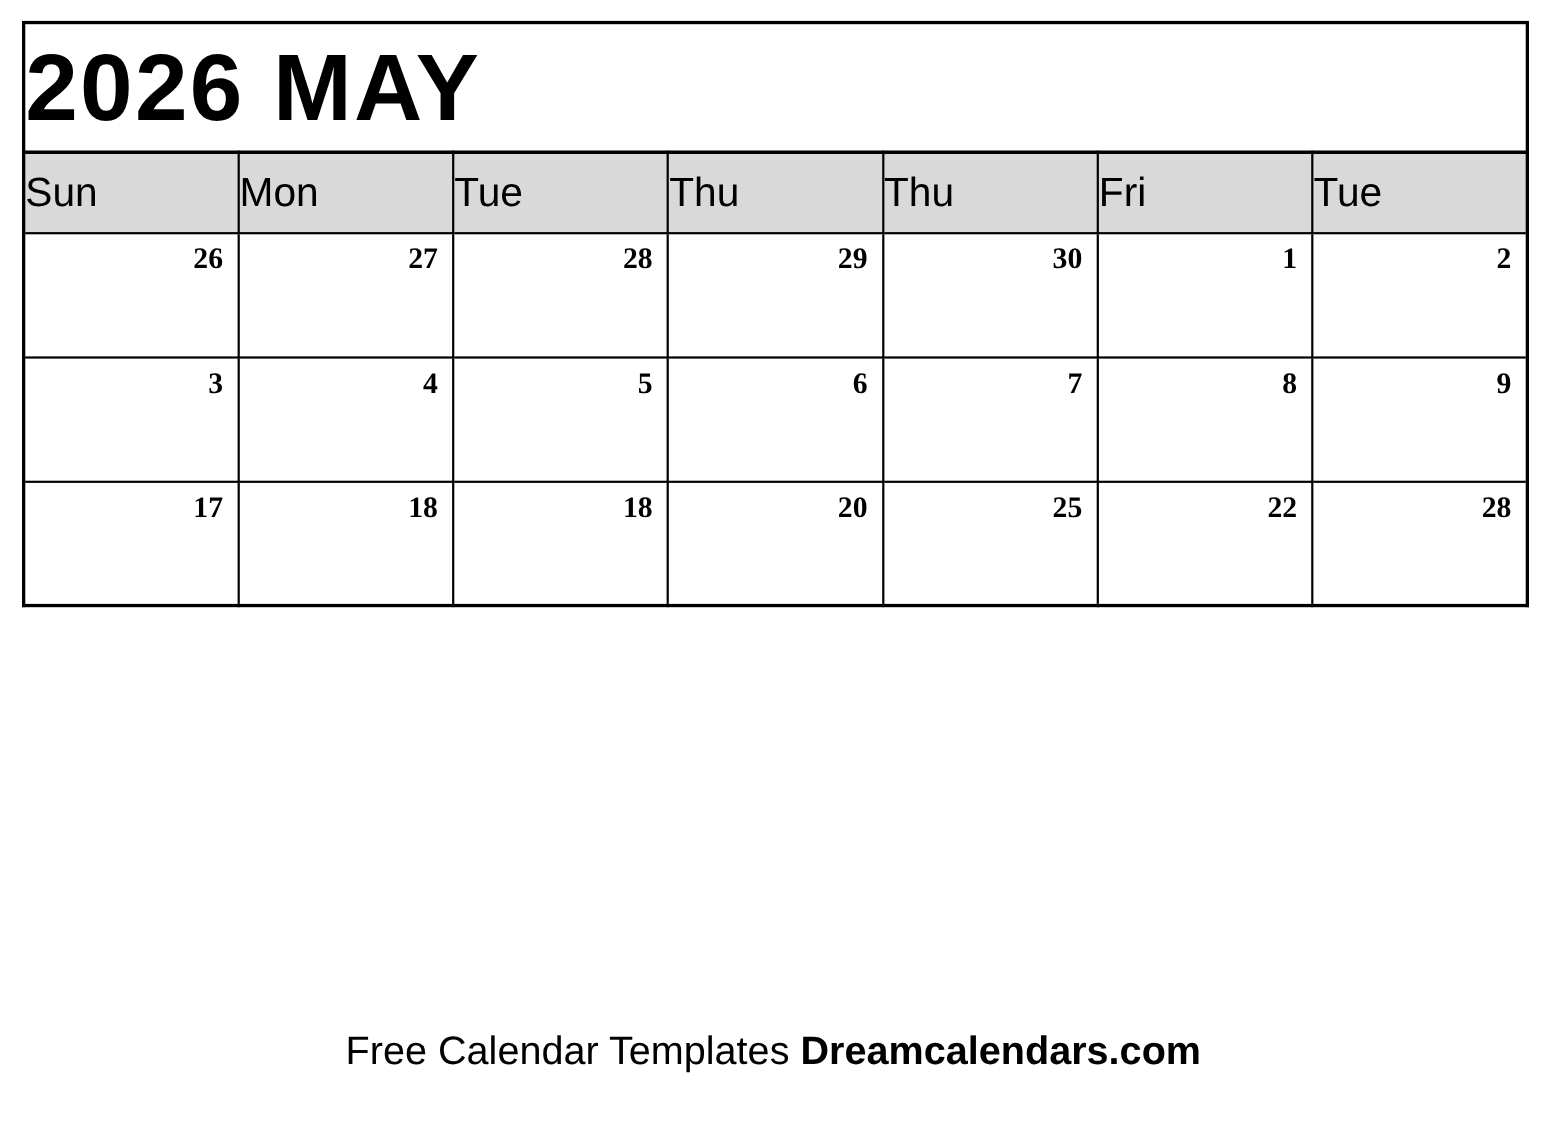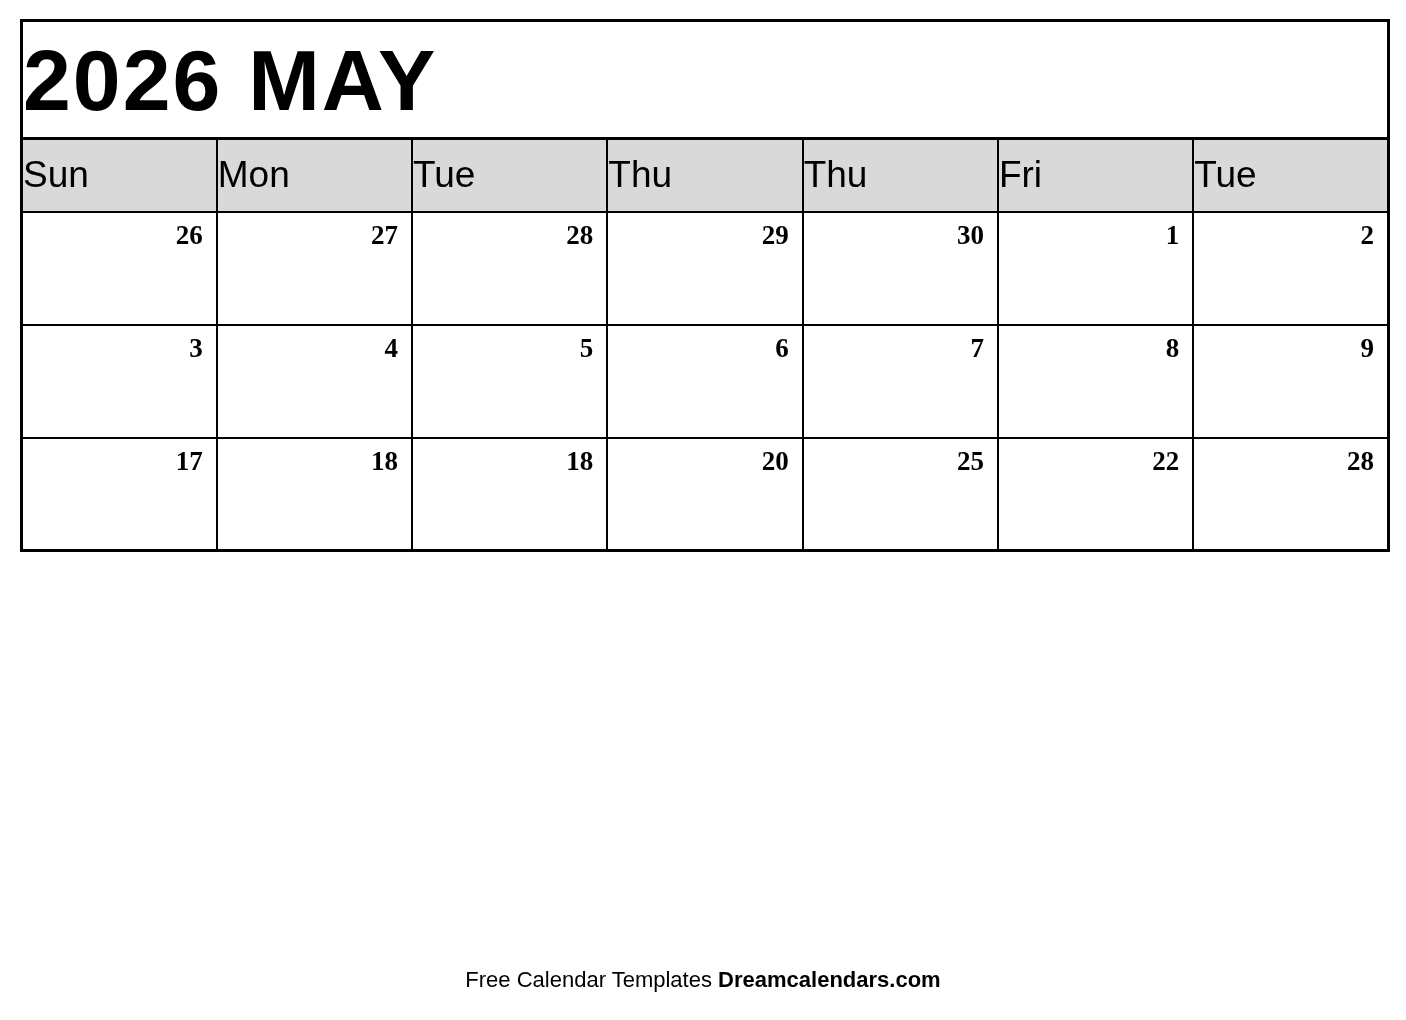--- a/index.html
+++ b/index.html
@@ -68,23 +68,22 @@
     font-weight: 700;
     line-height: 1.2;
     font-family: Liberation Serif, serif;
   }
   .footer {
     position: absolute;
     left: 0;
     top: 934px;
     width: 1406px;
     text-align: center;
-    font-size: 22px;
+    font-size: 36px;
     white-space: nowrap;
-    margin-top: 33px;
   }
   .footer .brand { font-weight: 700; }
 </style>
 </head>
 <body>
 
 <div class="page">
 
   <div class="calendar-wrap">
 

